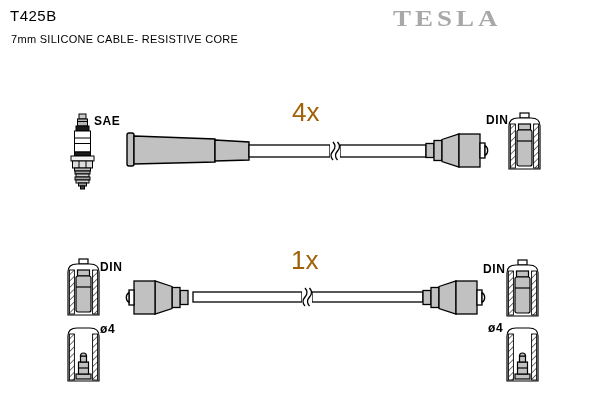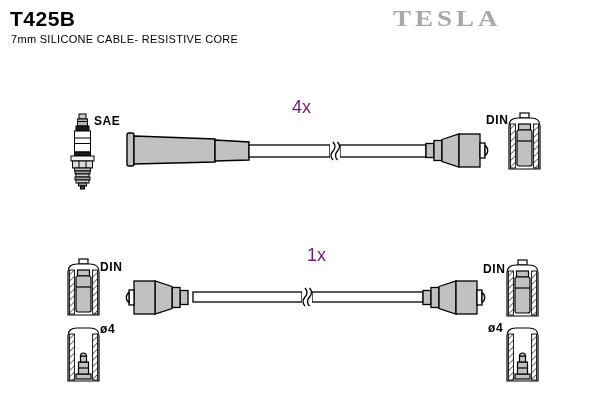--- a/index.html
+++ b/index.html
@@ -2,30 +2,30 @@
 <html><head>
 <meta charset="utf-8">
 <style>
   html,body{margin:0;padding:0;}
   body{
     width:600px;height:400px;background:#ffffff;
     font-family:"Liberation Sans",sans-serif;color:#000;
     position:relative;overflow:hidden;
   }
   .abs{position:absolute;white-space:nowrap;}
-  .part-number{left:10px;top:7px;font-size:21px;font-weight:bold;letter-spacing:0.5px;}
+  .part-number{left:10px;top:7px;font-size:15px;font-weight:normal;letter-spacing:0.5px;}
   .subtitle{left:11px;top:33px;font-size:11px;letter-spacing:0.3px;}
   .brand{
     left:393px;top:5px;font-family:"Liberation Serif",serif;
     font-size:27px;font-weight:bold;color:#a8a8a8;letter-spacing:4px;
     transform:scaleY(0.88);transform-origin:top left;
   }
-  .qty{font-size:18px;color:#701a75;}
+  .qty{font-size:26px;color:#a16207;}
   .qty-4x{left:292px;top:97px;}
-  .qty-1x{left:291px;top:245px;margin-left:16px;}
+  .qty-1x{left:291px;top:245px;}
   .small-label{font-size:12px;font-weight:bold;letter-spacing:0.6px;}
   .sae-label{left:94px;top:114px;}
   .din-top{left:486px;top:113px;}
   .din-bl{left:100px;top:260px;}
   .d4-bl{left:100px;top:322px;}
   .din-br{left:483px;top:262px;}
   .d4-br{left:488px;top:321px;}
   svg.diagram{position:absolute;left:0;top:0;}
 </style>
 </head>

